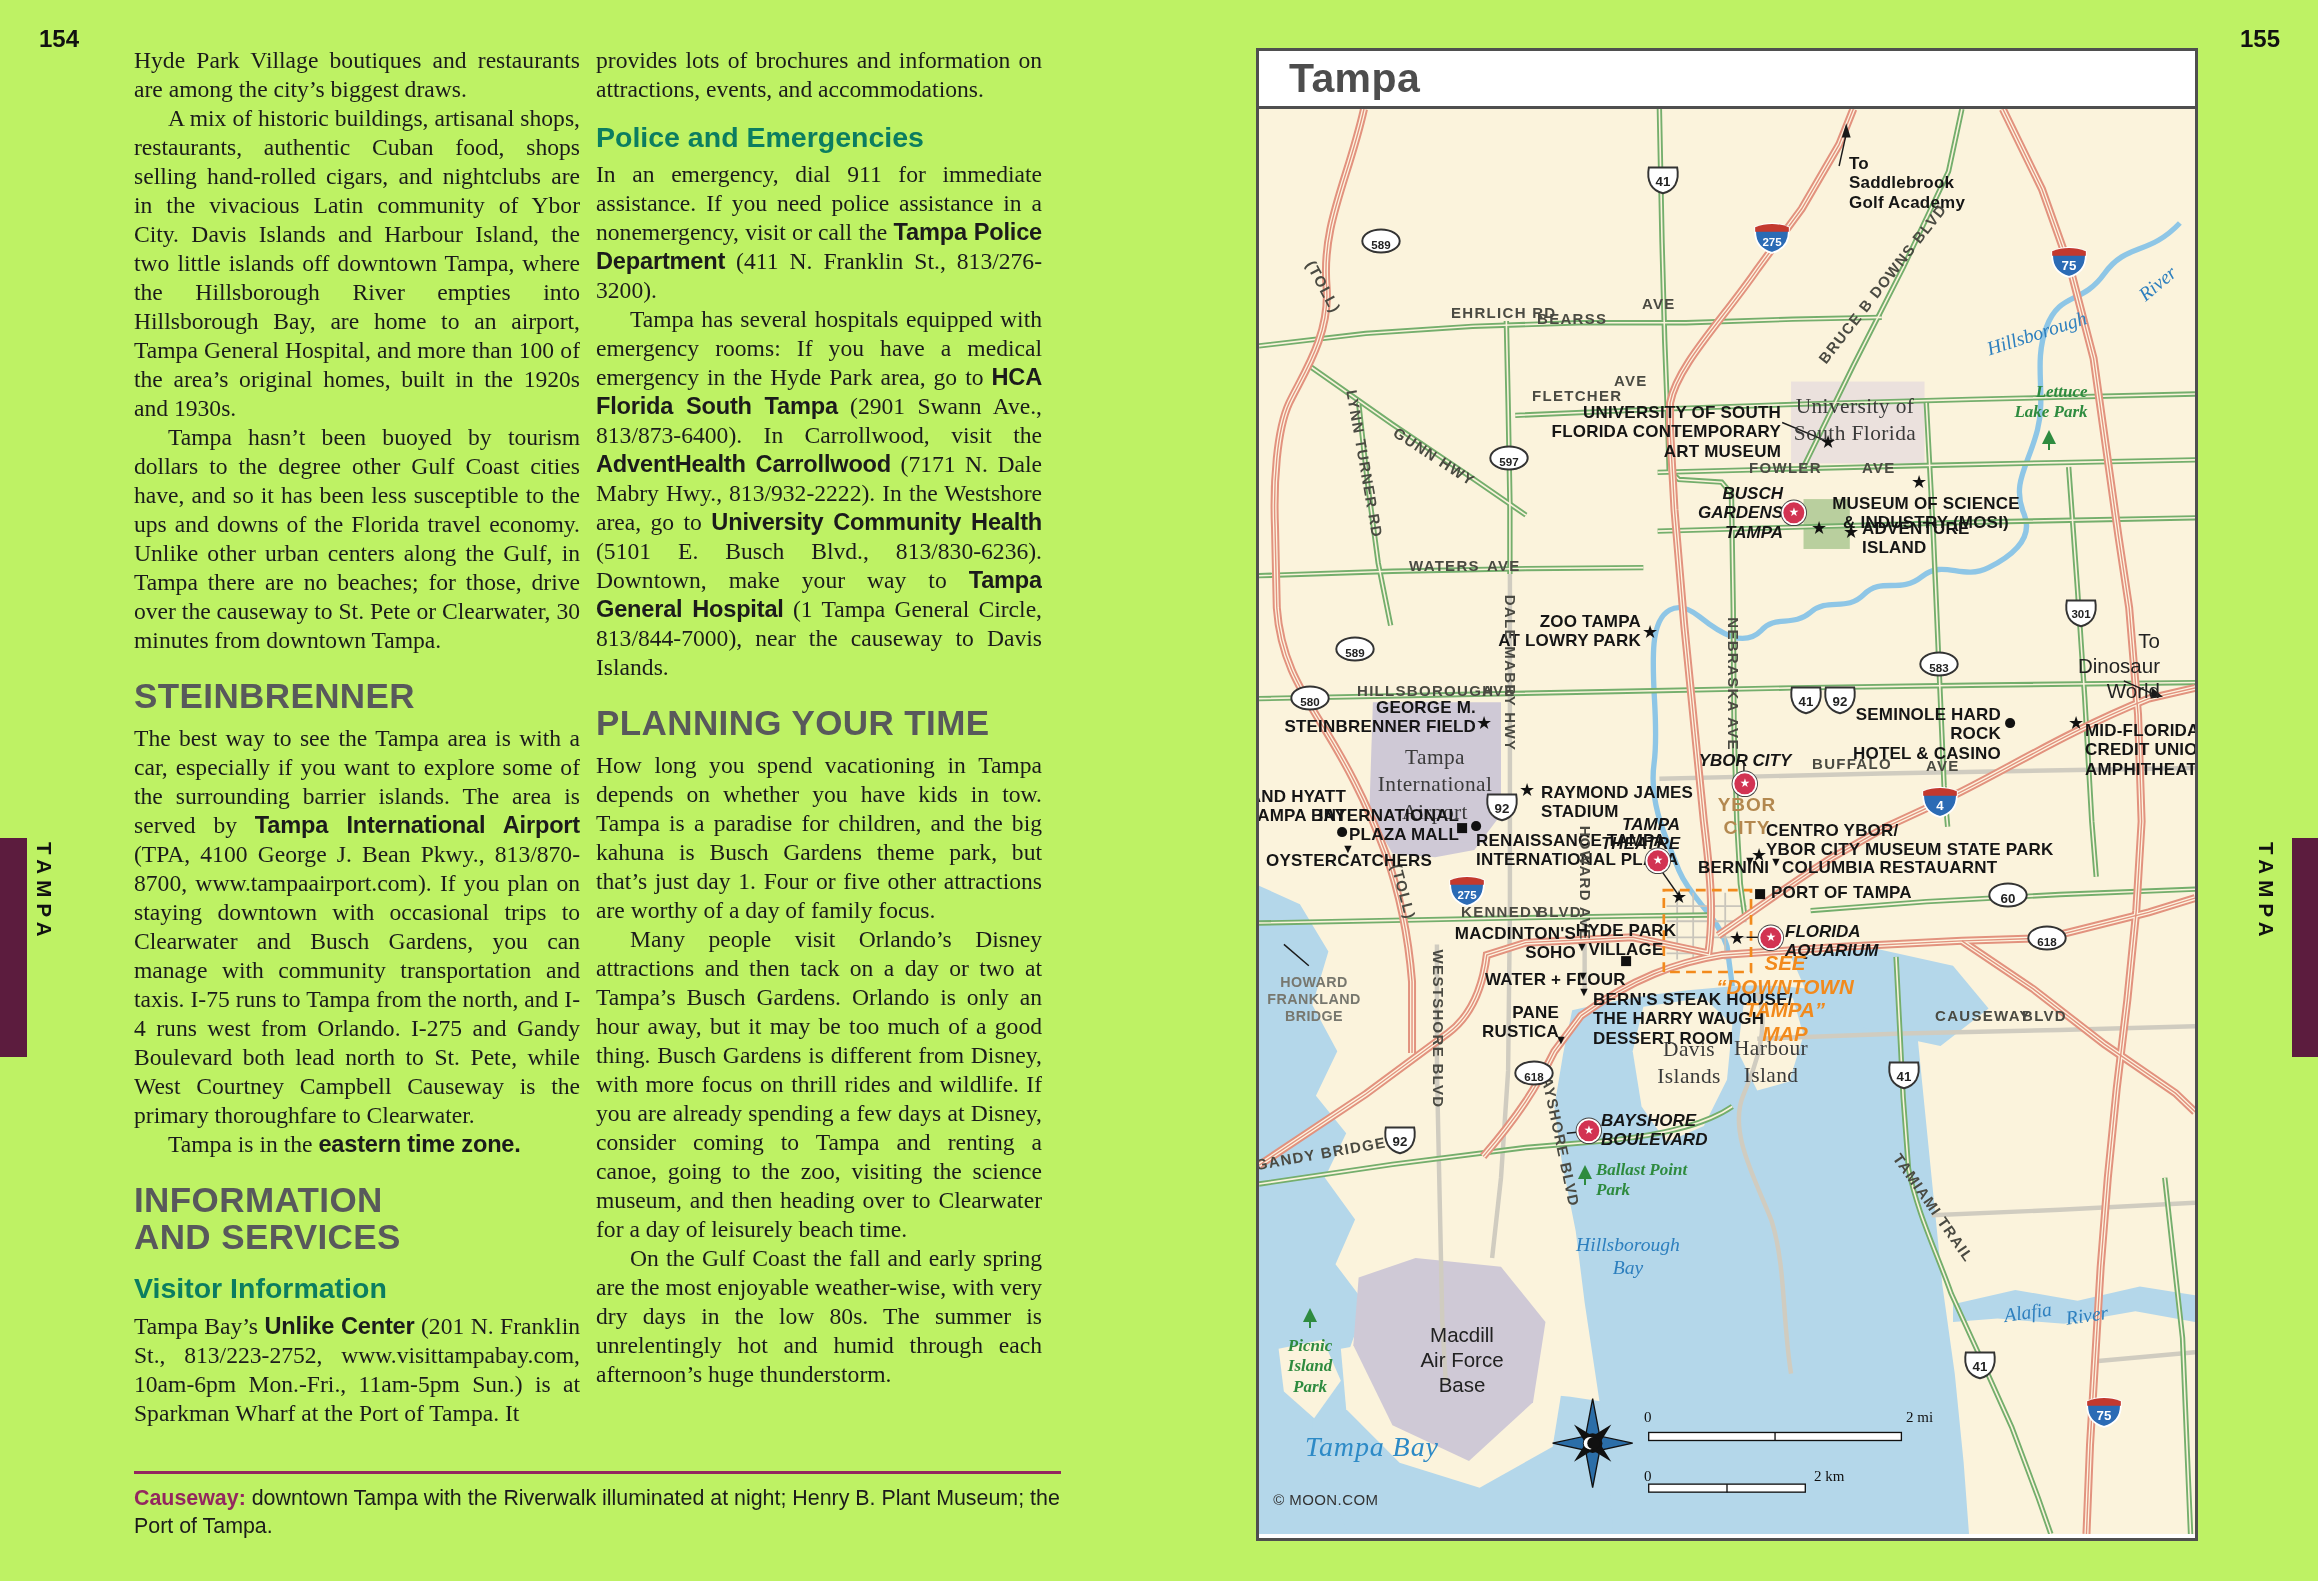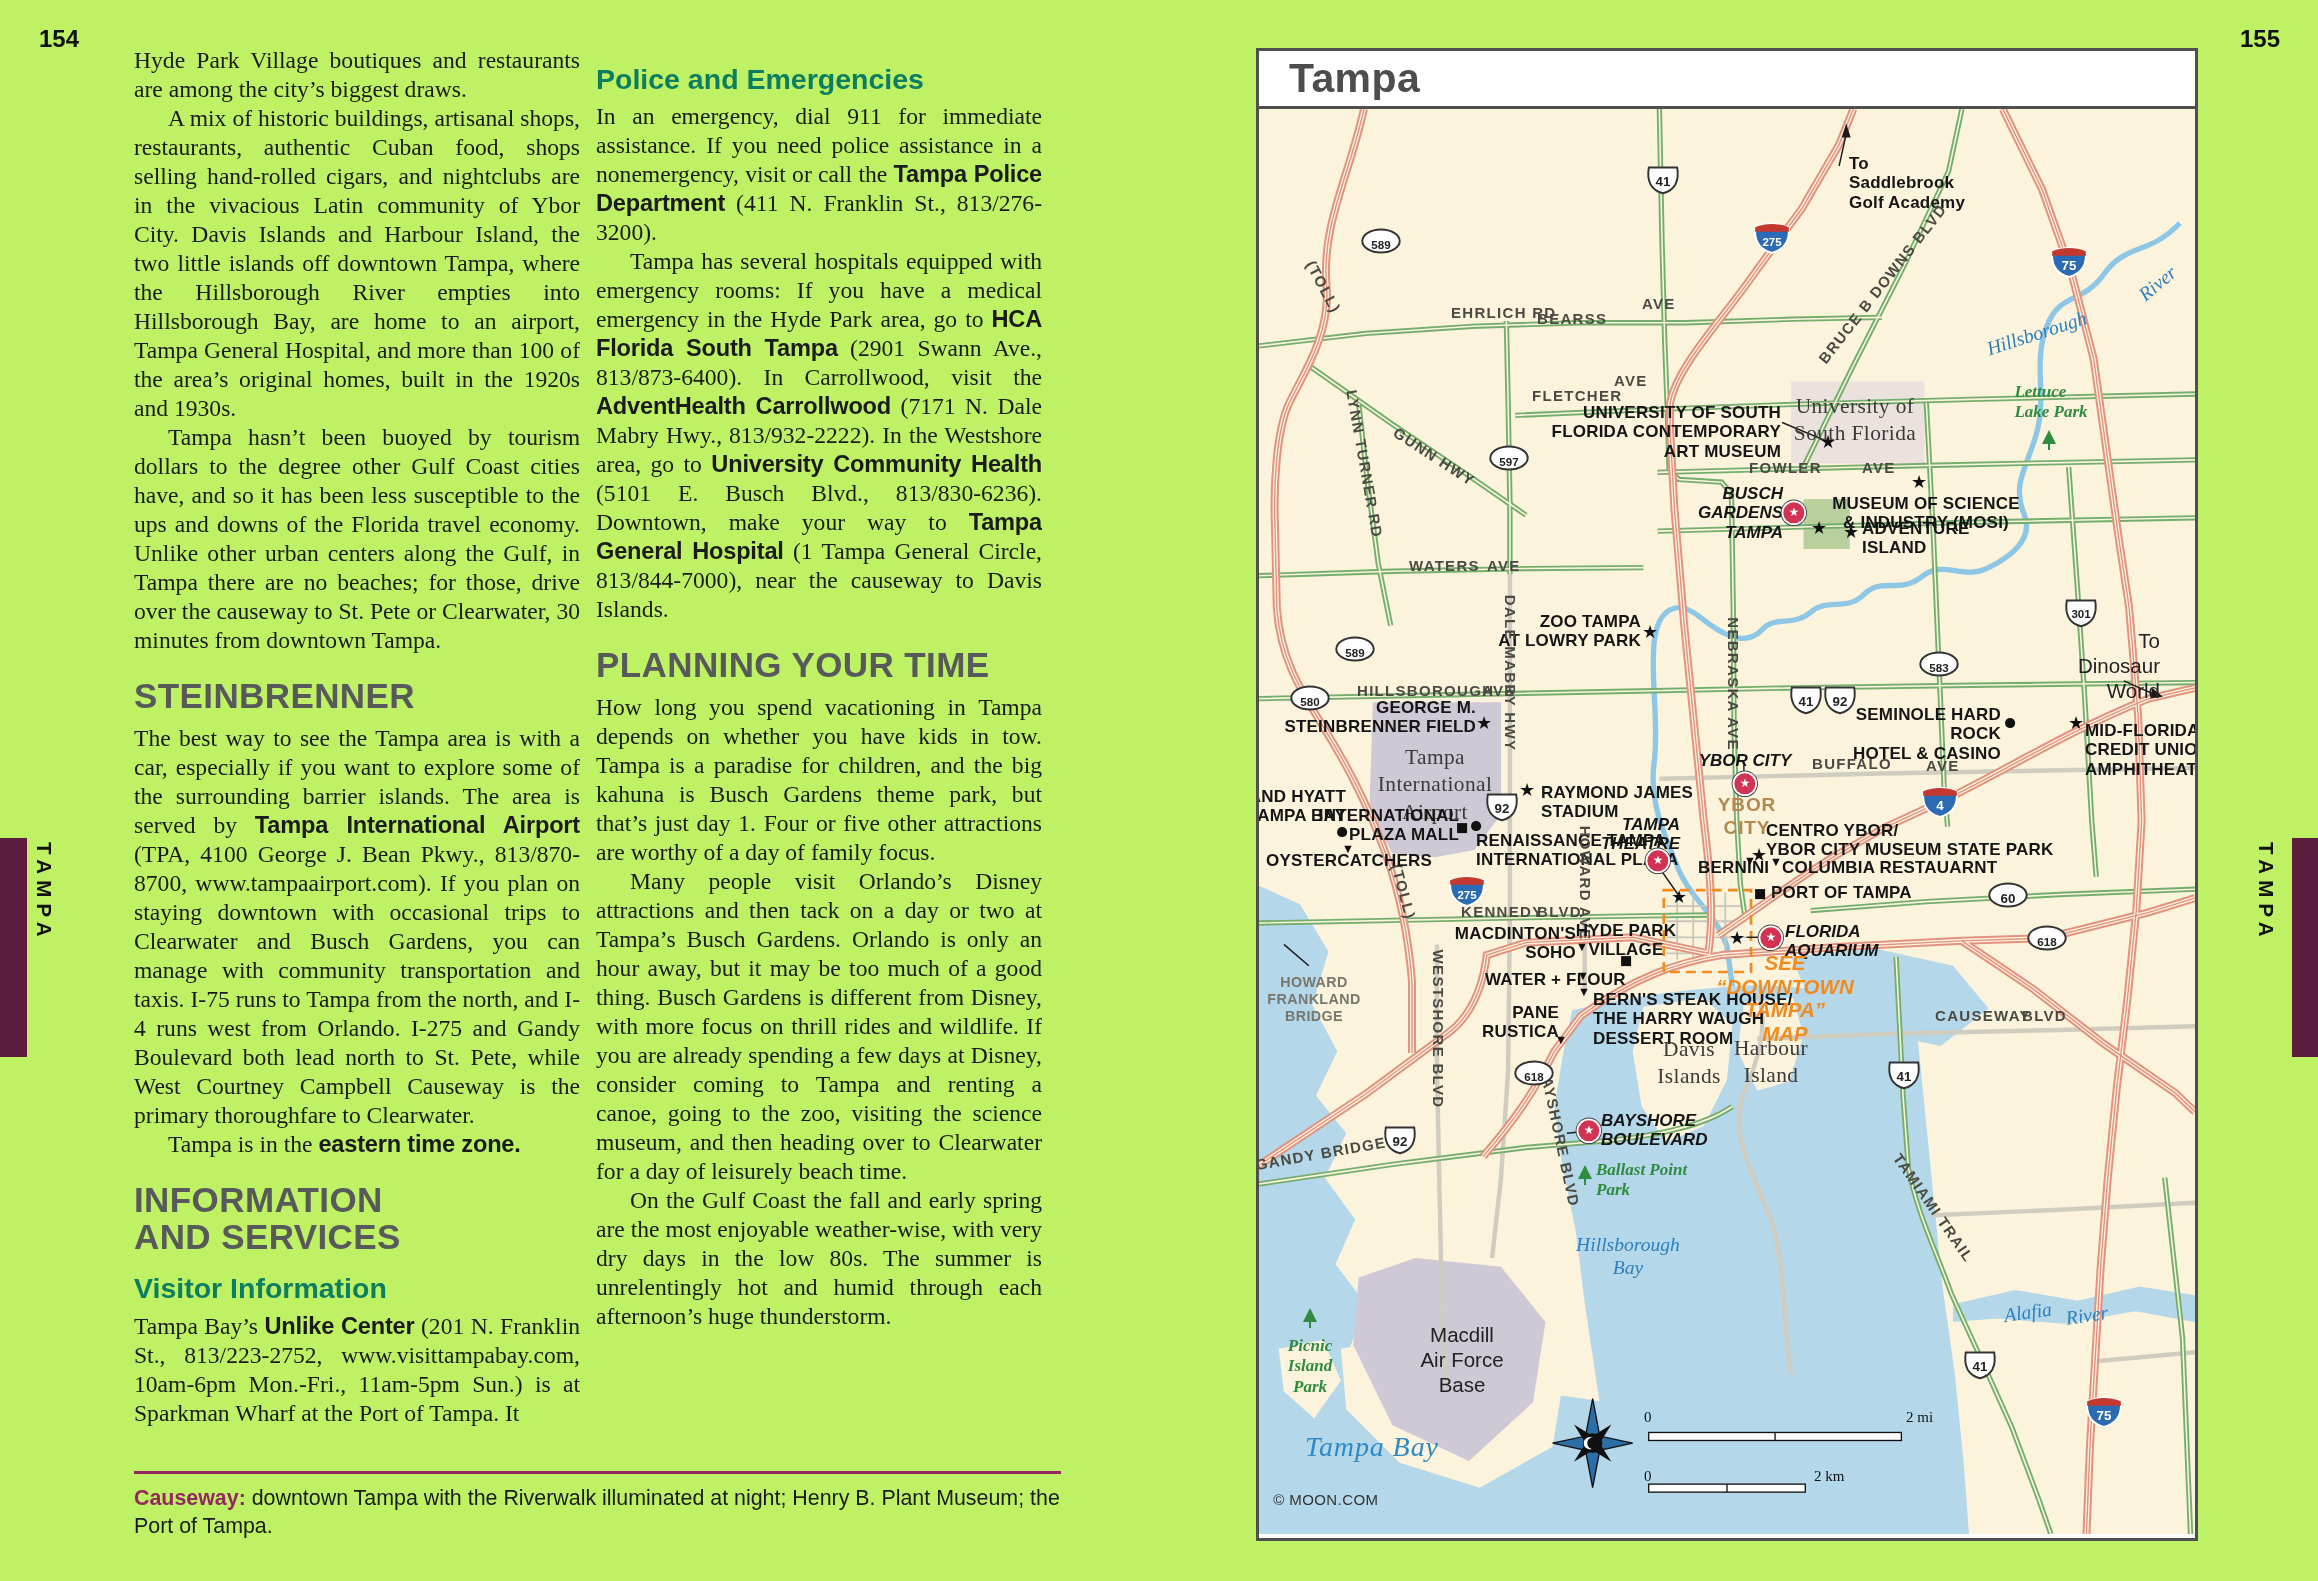--- a/index.html
+++ b/index.html
@@ -88,20 +88,21 @@
       <p class="para ind"><span>Tampa hasn’t been buoyed by tourism dollars to the degree other Gulf Coast cities have, and so it has been less susceptible to the ups and downs of the Florida travel economy. Unlike other urban centers along the Gulf, in Tampa there are no beaches; for those, drive over the causeway to St. Pete or Clearwater, 30 minutes from downtown Tampa.</span></p>
       <div class="h1">STEINBRENNER</div>
       <p class="para"><span>The best way to see the Tampa area is with a car, especially if you want to explore some of the surrounding barrier islands. The area is served by </span><span class="b">Tampa International Airport</span><span> (TPA, 4100 George J. Bean Pkwy., 813/870-8700, www.tampaairport.com). If you plan on staying downtown with occasional trips to Clearwater and Busch Gardens, you can manage with community transportation and taxis. I-75 runs to Tampa from the north, and I-4 runs west from Orlando. I-275 and Gandy Boulevard both lead north to St. Pete, while West Courtney Campbell Causeway is the primary thoroughfare to Clearwater.</span></p>
       <p class="para ind"><span>Tampa is in the </span><span class="b">eastern time zone.</span></p>
       <div class="h1">INFORMATION
 AND SERVICES</div>
       <div class="h2">Visitor Information</div>
       <p class="para"><span>Tampa Bay’s </span><span class="b">Unlike Center</span><span> (201 N. Franklin St., 813/223-2752, www.visittampabay.com, 10am-6pm Mon.-Fri., 11am-5pm Sun.) is at Sparkman Wharf at the Port of Tampa. It</span></p>
     </div>
   <div class="col" id="col2">
+      <p class="para"><span>provides lots of brochures and information on attractions, events, and accommodations.</span></p>
       <div class="h2">Police and Emergencies</div>
       <p class="para"><span>In an emergency, dial 911 for immediate assistance. If you need police assistance in a nonemergency, visit or call the </span><span class="b">Tampa Police Department</span><span> (411 N. Franklin St., 813/276-3200).</span></p>
       <p class="para ind"><span>Tampa has several hospitals equipped with emergency rooms: If you have a medical emergency in the Hyde Park area, go to </span><span class="b">HCA Florida South Tampa</span><span> (2901 Swann Ave., 813/873-6400). In Carrollwood, visit the </span><span class="b">AdventHealth Carrollwood</span><span> (7171 N. Dale Mabry Hwy., 813/932-2222). In the Westshore area, go to </span><span class="b">University Community Health</span><span> (5101 E. Busch Blvd., 813/830-6236). Downtown, make your way to </span><span class="b">Tampa General Hospital</span><span> (1 Tampa General Circle, 813/844-7000), near the causeway to Davis Islands.</span></p>
       <div class="h1">PLANNING YOUR TIME</div>
       <p class="para"><span>How long you spend vacationing in Tampa depends on whether you have kids in tow. Tampa is a paradise for children, and the big kahuna is Busch Gardens theme park, but that’s just day 1. Four or five other attractions are worthy of a day of family focus.</span></p>
       <p class="para ind"><span>Many people visit Orlando’s Disney attractions and then tack on a day or two at Tampa’s Busch Gardens. Orlando is only an hour away, but it may be too much of a good thing. Busch Gardens is different from Disney, with more focus on thrill rides and wildlife. If you are already spending a few days at Disney, consider coming to Tampa and renting a canoe, going to the zoo, visiting the science museum, and then heading over to Clearwater for a day of leisurely beach time.</span></p>
       <p class="para ind"><span>On the Gulf Coast the fall and early spring are the most enjoyable weather-wise, with very dry days in the low 80s. The summer is unrelentingly hot and humid through each afternoon’s huge thunderstorm.</span></p>
     </div>
 
   <div id="cap-rule"></div>
@@ -270,21 +271,21 @@
           <div class="L road" style="left: 105px; top: 355px; transform: translate(-50%, -50%) rotate(80deg); text-align: center;">LYNN TURNER RD</div>
           <div class="L road" style="left: 175px; top: 348px; transform: translate(-50%, -50%) rotate(33deg); text-align: center;">GUNN HWY</div>
           <div class="L road" style="left: 624px; top: 175px; transform: translate(-50%, -50%) rotate(-52deg); text-align: center;">BRUCE B DOWNS BLVD</div>
           <div class="L water" style="left: 778px; top: 225px; transform: translate(-50%, -50%) rotate(-18deg); text-align: center;">Hillsborough</div>
           <div class="L water" style="left: 899px; top: 175px; transform: translate(-50%, -50%) rotate(-40deg); text-align: center;">River</div>
           <div class="L poi" style="left: 522px; top: 294px; transform: translateX(-100%); text-align: right;">UNIVERSITY OF SOUTH
 FLORIDA CONTEMPORARY
 ART MUSEUM</div>
           <div class="L areaserif" style="left: 596px; top: 284px; transform: translateX(-50%); text-align: center;">University of
 South Florida</div>
-          <div class="L park" style="left: 792px; top: 273px; transform: translateX(-50%); text-align: left;">Lettuce
+          <div class="L park" style="left: 792px; top: 273px; transform: translateX(-50%); text-align: right;">Lettuce
 Lake Park</div>
           <div class="L road" style="left: 490px; top: 351px;">FOWLER</div>
           <div class="L road" style="left: 603px; top: 351px;">AVE</div>
           <div class="L poi" style="left: 667px; top: 385px; transform: translateX(-50%); text-align: center;">MUSEUM OF SCIENCE
 &amp; INDUSTRY (MOSI)</div>
           <div class="L poiit" style="left: 524px; top: 375px; transform: translateX(-100%); text-align: right;">BUSCH
 GARDENS
 TAMPA</div>
           <div class="L poi" style="left: 603px; top: 410px;">ADVENTURE
 ISLAND</div>

